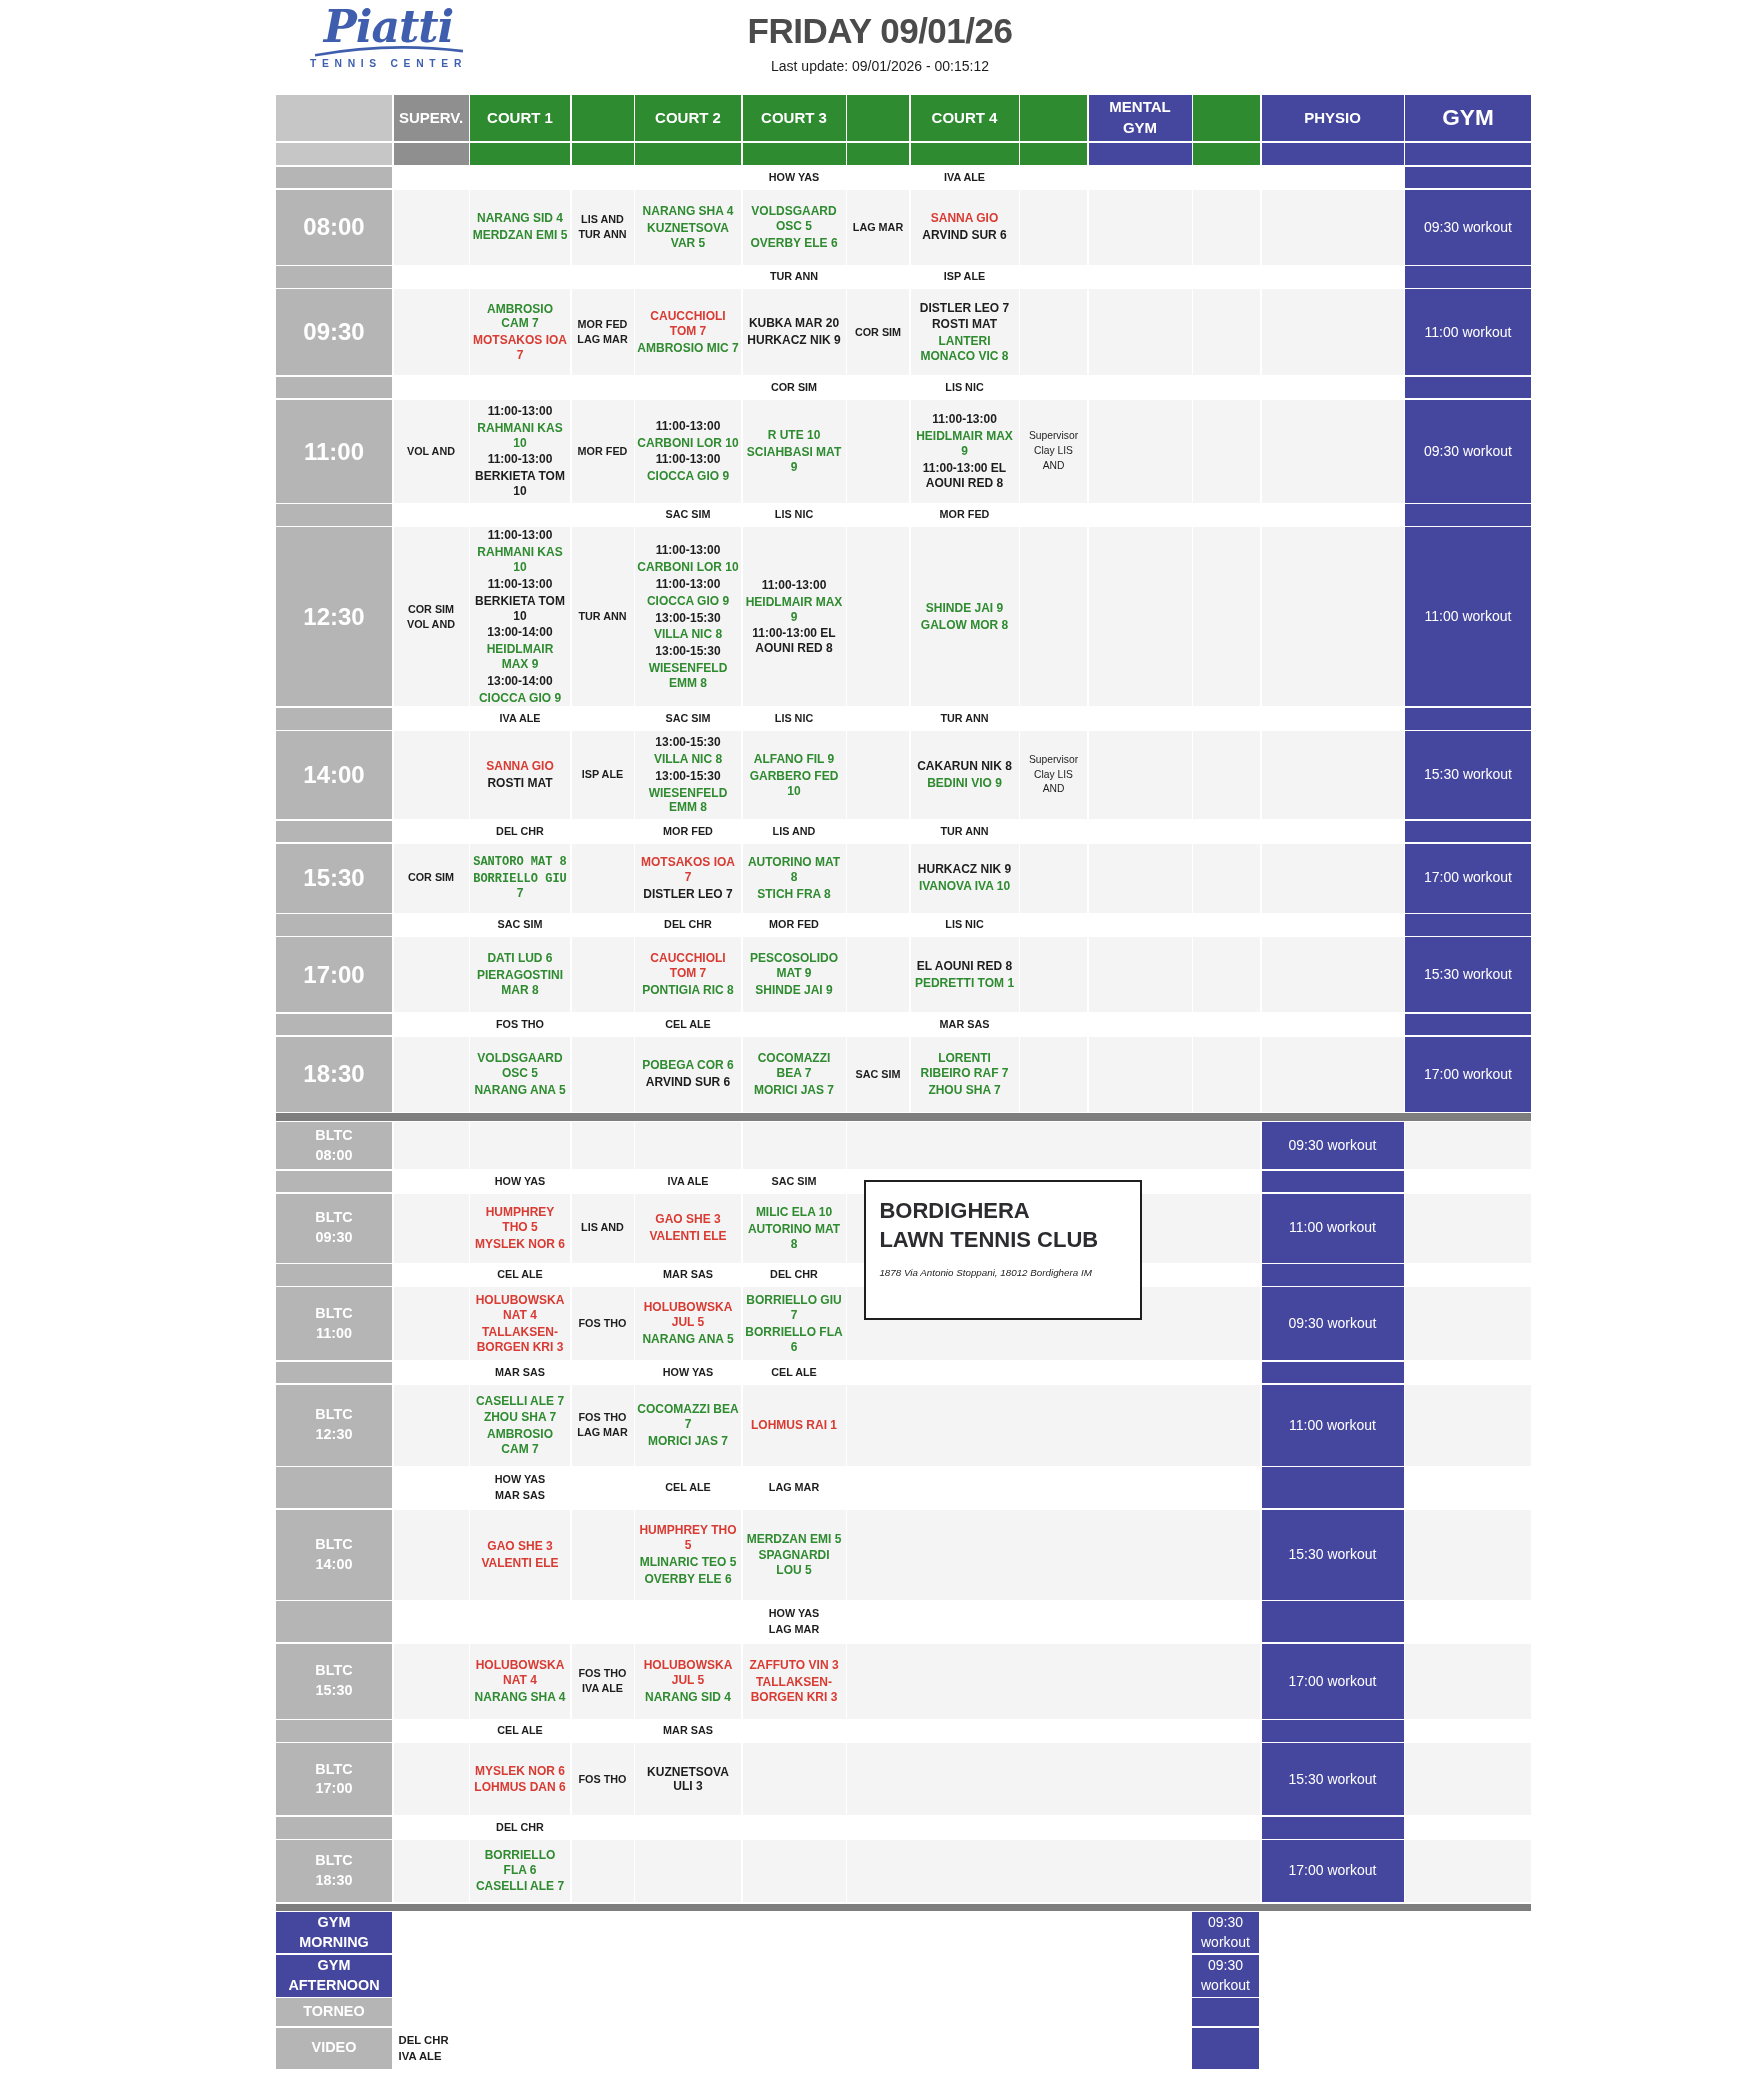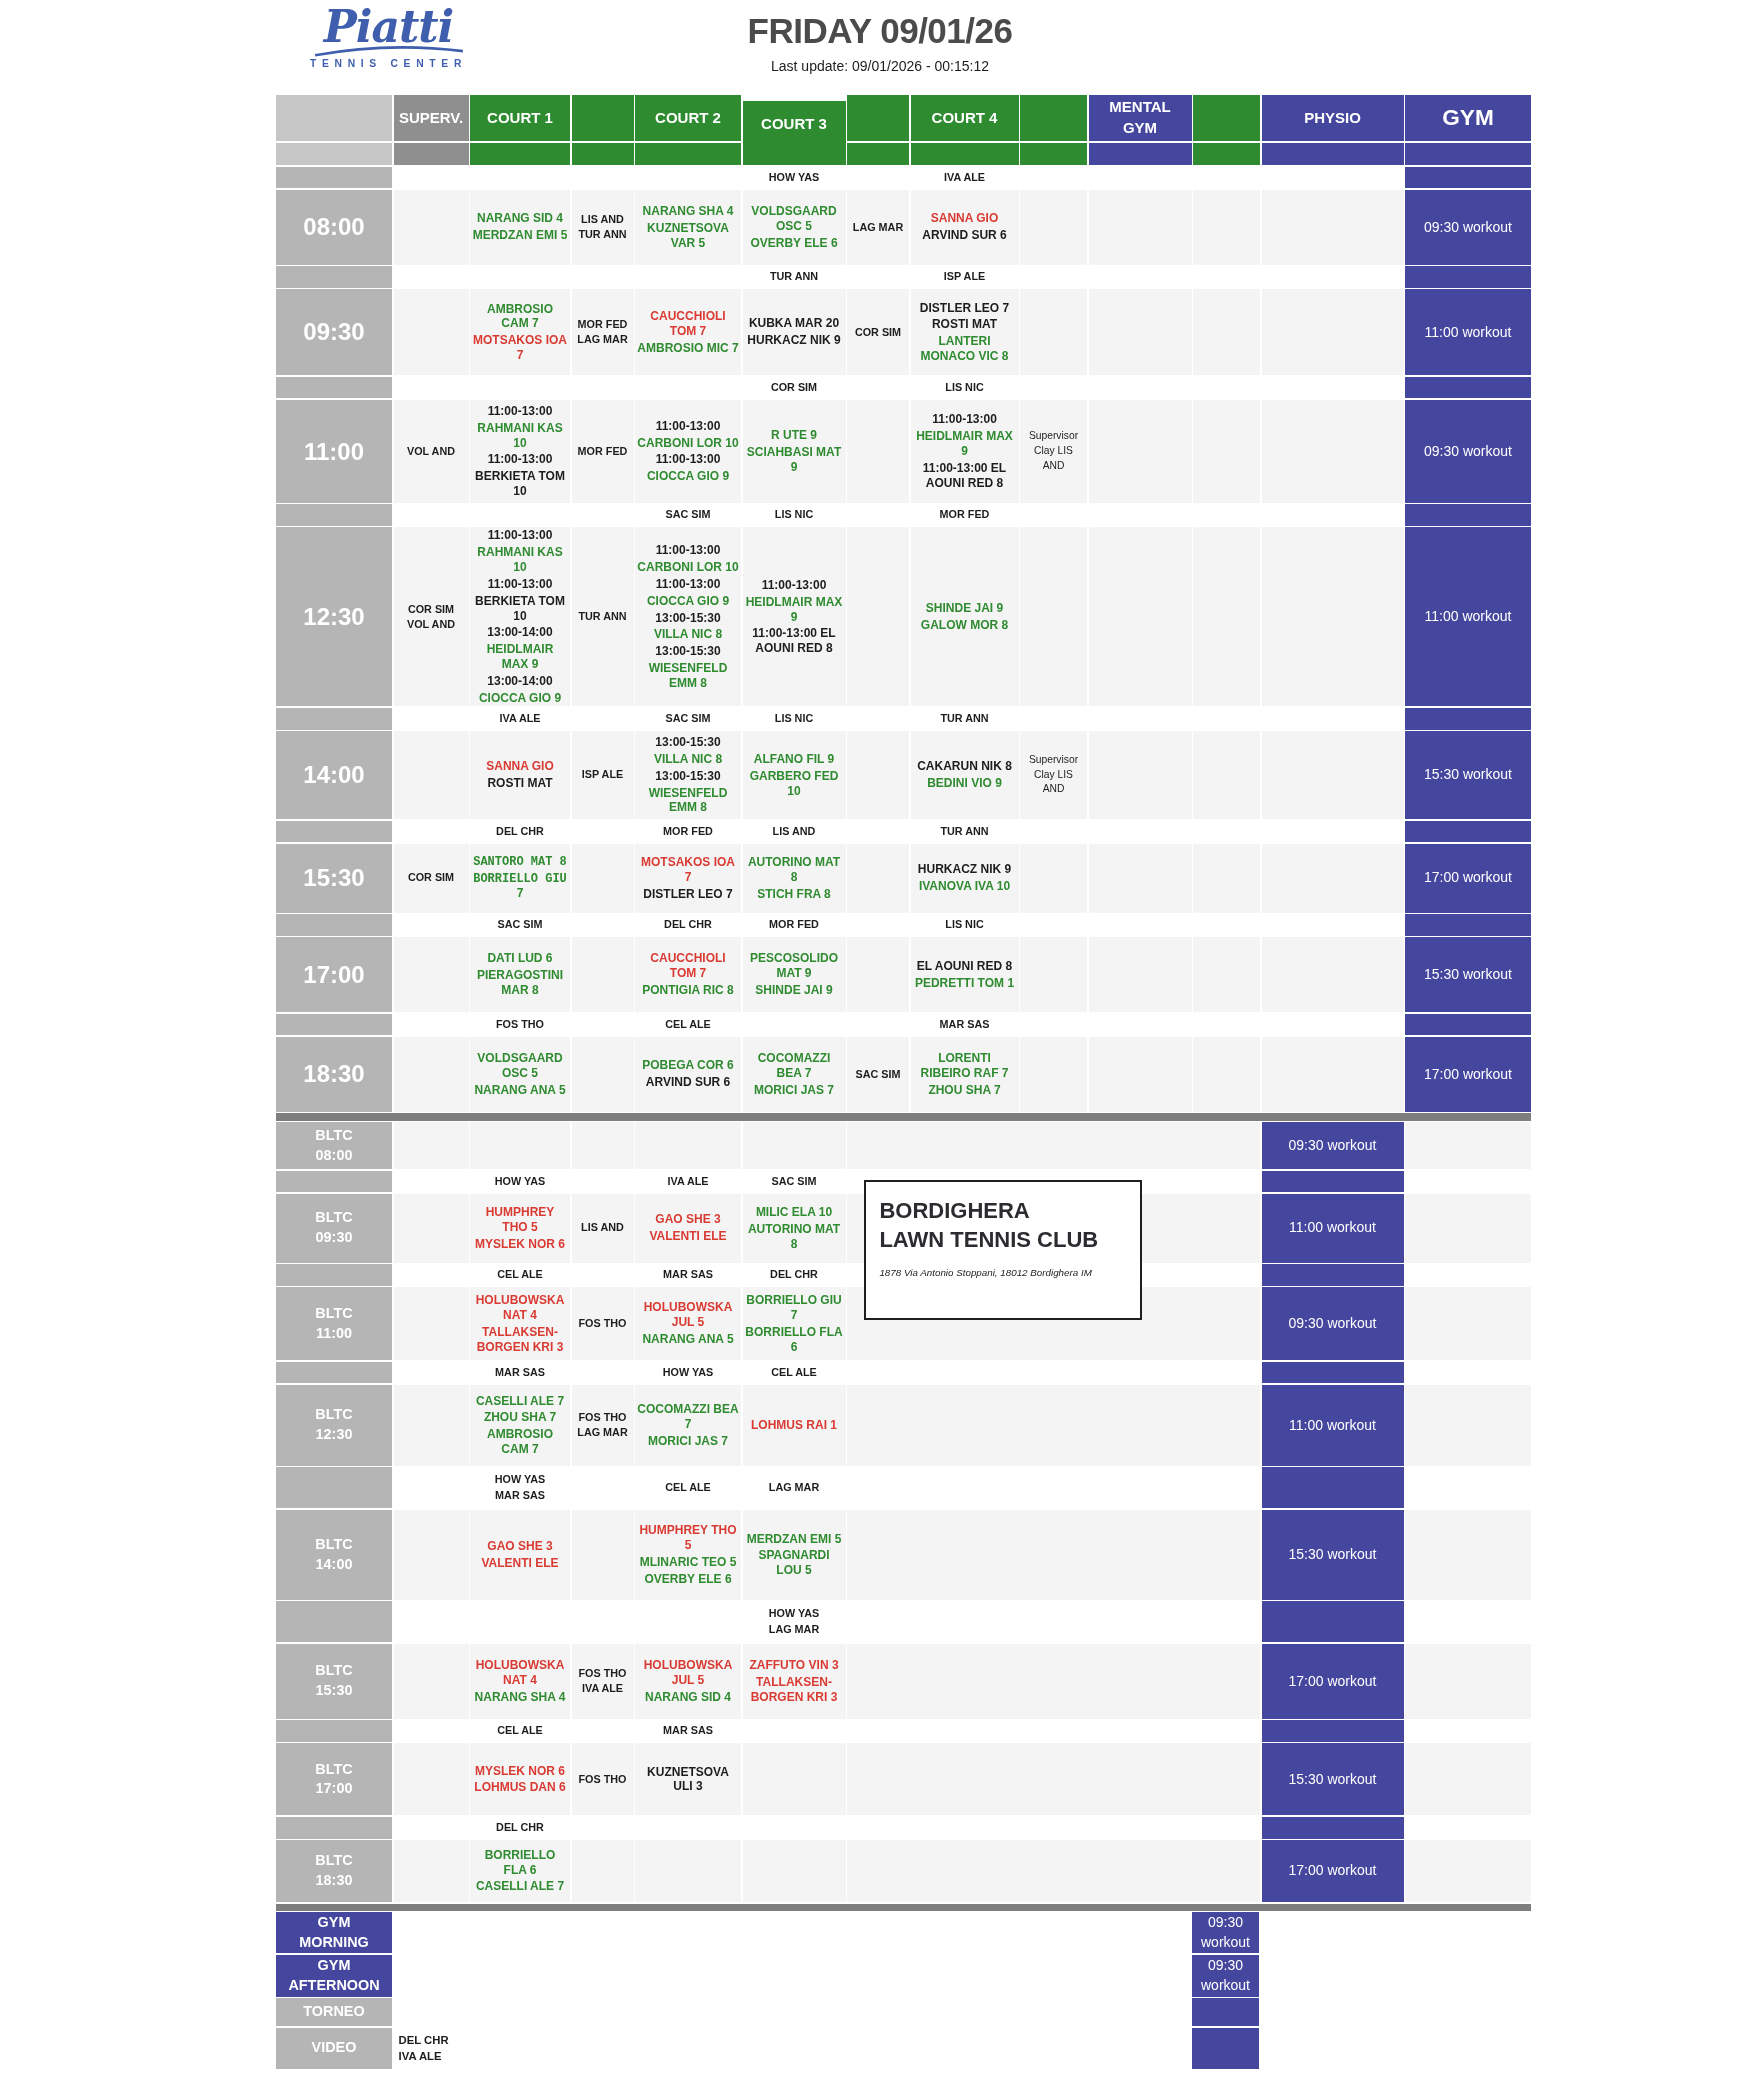--- a/index.html
+++ b/index.html
@@ -64,21 +64,21 @@
       <div class="cell suphdr" style="width: 75px;">
         <div class="ln cw">SUPERV.</div>
       </div>
       <div class="cell ghdr" style="width: 100px;">
         <div class="ln cw">COURT 1</div>
       </div>
       <div class="cell ghdr" style="width: 62px;"></div>
       <div class="cell ghdr" style="width: 106px;">
         <div class="ln cw">COURT 2</div>
       </div>
-      <div class="cell ghdr" style="width: 103px; margin-top: 6px;">
+      <div class="cell ghdr" style="width: 103px;">
         <div class="ln cw">COURT 3</div>
       </div>
       <div class="cell ghdr" style="width: 62px;"></div>
       <div class="cell ghdr" style="width: 108px;">
         <div class="ln cw">COURT 4</div>
       </div>
       <div class="cell ghdr" style="width: 67px;"></div>
       <div class="cell bhdr" style="width: 103px;">
         <div class="ln cw">MENTAL</div>
         <div class="ln cw">GYM</div>
@@ -252,21 +252,21 @@
       <div class="cell body" style="width: 62px; font-size: 10.8px;">
         <div class="ln ck">MOR FED</div>
       </div>
       <div class="cell body" style="width: 106px;">
         <div class="ln ck">11:00-13:00</div>
         <div class="ln cg">CARBONI LOR 10</div>
         <div class="ln ck">11:00-13:00</div>
         <div class="ln cg">CIOCCA GIO 9</div>
       </div>
       <div class="cell body" style="width: 103px;">
-        <div class="ln cg">R UTE 9</div>
+        <div class="ln cg">R UTE 10</div>
         <div class="ln cg">SCIAHBASI MAT 9</div>
       </div>
       <div class="cell body" style="width: 62px;"></div>
       <div class="cell body" style="width: 108px;">
         <div class="ln ck">11:00-13:00</div>
         <div class="ln cg">HEIDLMAIR MAX 9</div>
         <div class="ln ck">11:00-13:00 EL AOUNI RED 8</div>
       </div>
       <div class="cell body" style="width: 67px; font-size: 10.3px; font-weight: 400;">
         <div class="ln ck">Supervisor</div>

